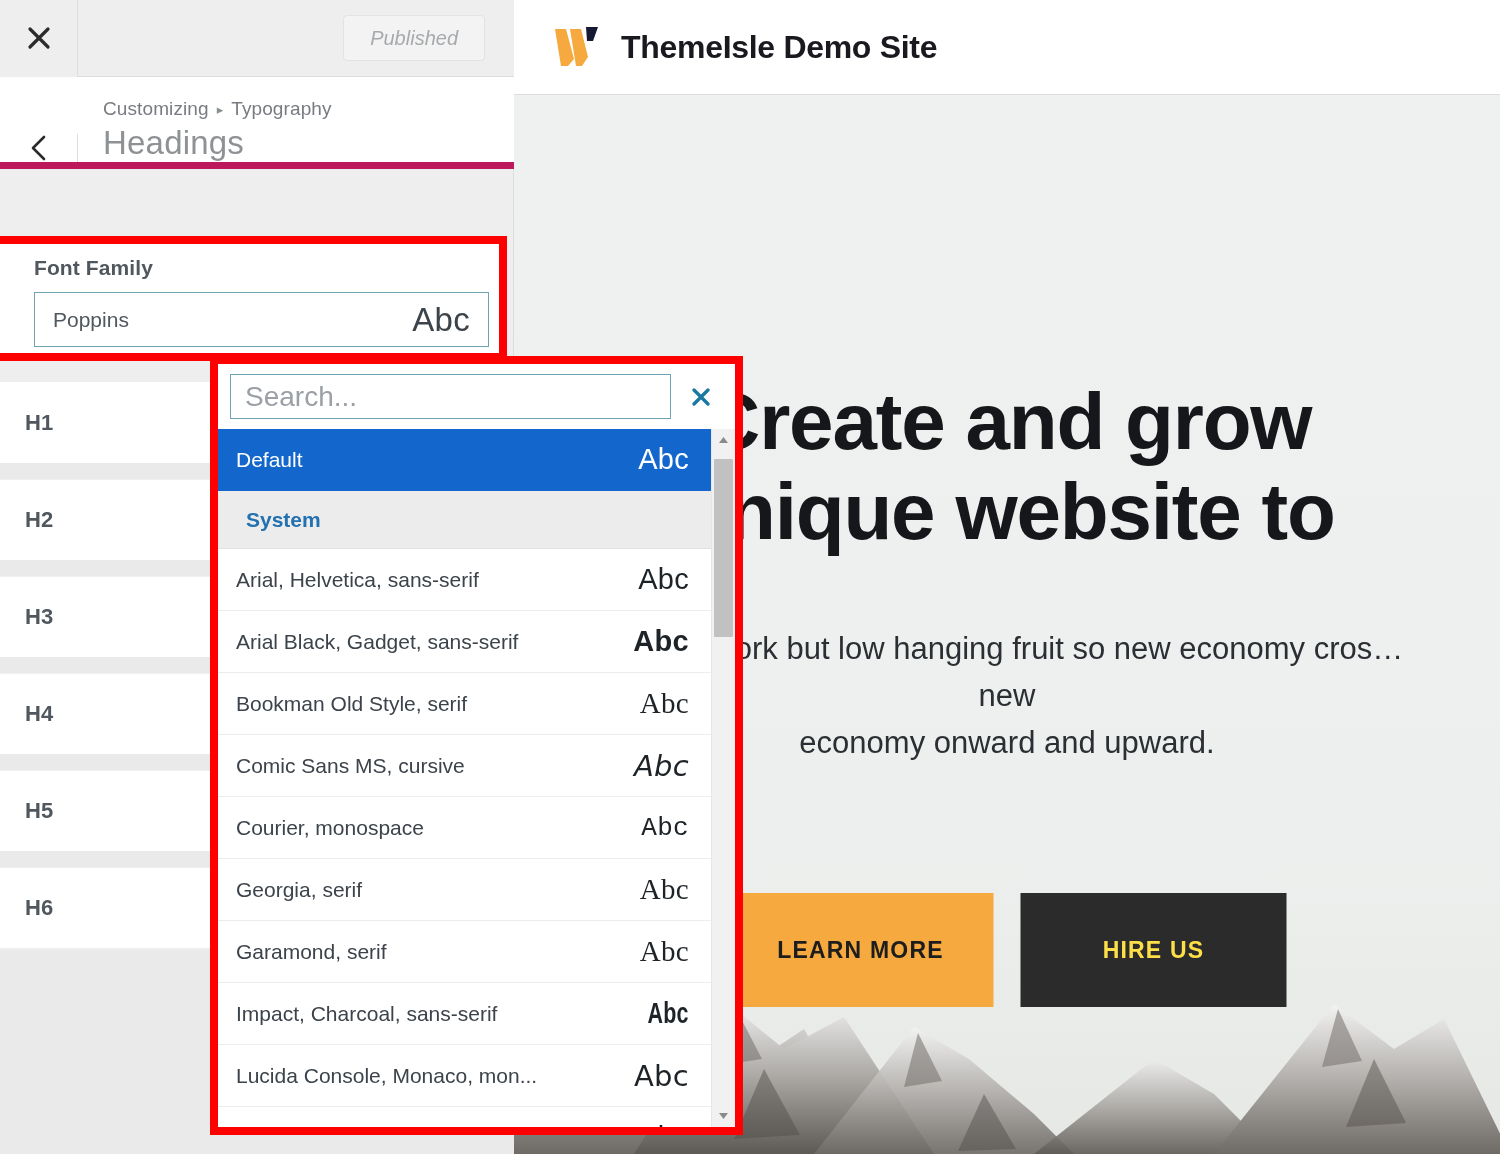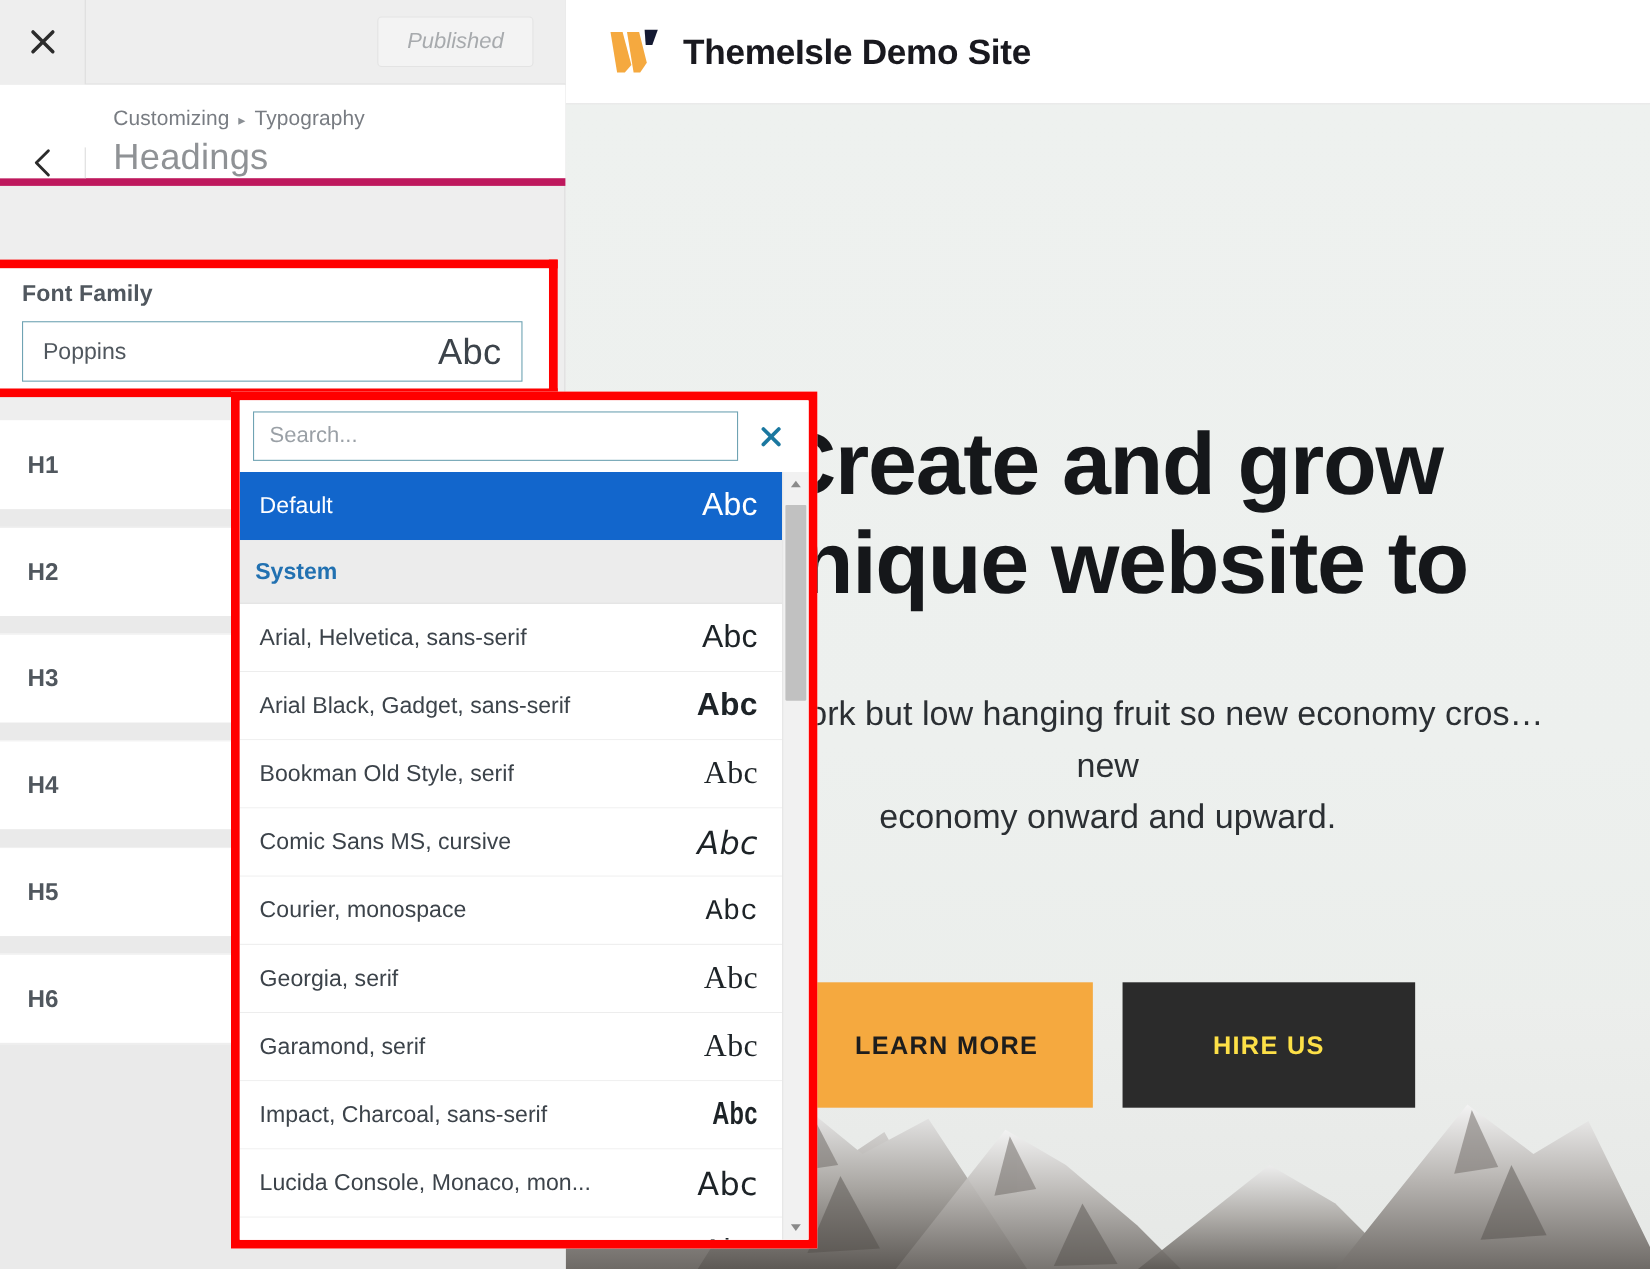--- a/index.html
+++ b/index.html
@@ -62,21 +62,21 @@
     margin-top: 4px; letter-spacing: .2px;
   }
 
   
   .ff-redbox {
     position: absolute; left: 0px; top: 236px;
     width: 507px; height: 125px;
     border: 8px solid #ff0000; border-left: none;
     background: #fff; z-index: 40;
   }
-  .ff-inner { padding: 12px 22px 0 20px; background:#fff; height:100%; }
+  .ff-inner { padding: 12px 22px 0 34px; background:#fff; height:100%; }
   .ff-label {
     font-size: 21px; font-weight: 700; color: #50575e; letter-spacing: .1px;
   }
   .ff-select {
     margin-top: 12px; height: 55px; width: 455px;
     border: 1px solid #6fa3b3; background: #fff;
     display: flex; align-items: center; justify-content: space-between;
     padding: 0 18px 0 18px; cursor: pointer;
   }
   .ff-value { font-size: 21px; color: #50575e; }
@@ -102,21 +102,21 @@
   .dd-inner {
     width: 100%; height: 100%; background: #fff;
     display: flex; flex-direction: column; overflow: hidden;
   }
   .dd-searchrow {
     height: 65px; display: flex; align-items: center;
     padding: 0 4px 0 12px; background: #fff; flex-shrink: 0;
   }
   .dd-search {
     flex: 1; height: 45px; border: 1px solid #6fa3b3; background: #fff;
-    padding: 0 14px; font-size: 20px; color: #50575e;
+    padding: 0 14px; font-size: 28px; color: #50575e;
     font-family: "Liberation Sans", sans-serif; outline: none;
   }
   .dd-search::placeholder { color: #9aa0a6; }
   .dd-closebtn {
     width: 60px; height: 50px; display: flex; align-items: center;
     justify-content: center; cursor: pointer; background: transparent;
     border: none;
   }
   .dd-closebtn svg { width: 24px; height: 24px; }
 
@@ -126,21 +126,21 @@
   .dd-opt {
     height: 62px; display: flex; align-items: center;
     justify-content: space-between; padding: 0 22px 0 18px;
     border-bottom: 1px solid #ededed; background: #fff; cursor: pointer;
   }
   .dd-opt .lbl { font-size: 21px; color: #3c434a; white-space: nowrap; }
   .dd-opt .prev { font-size: 29px; color: #1d2327; letter-spacing: .3px; }
   .dd-opt.selected { background: #1266cc; border-bottom-color: #1266cc; }
   .dd-opt.selected .lbl, .dd-opt.selected .prev { color: #ffffff; }
   .dd-group {
-    height: 58px; display: flex; align-items: center; padding-left: 14px;
+    height: 58px; display: flex; align-items: center; padding-left: 28px;
     background: #ececec; border-bottom: 1px solid #e2e2e2;
   }
   .dd-group .lbl { font-size: 21px; font-weight: 700; color: #2271b1; }
 
   
   .pv-sans   { font-family: "Liberation Sans", sans-serif; }
   .pv-black  { font-family: "Liberation Sans", sans-serif; font-weight: 800; }
   .pv-serif  { font-family: "Liberation Serif", serif; }
   .pv-cursive{ font-family: "DejaVu Sans", sans-serif; font-style: italic; }
   .pv-mono   { font-family: "Liberation Mono", monospace; font-size: 26px !important; }

